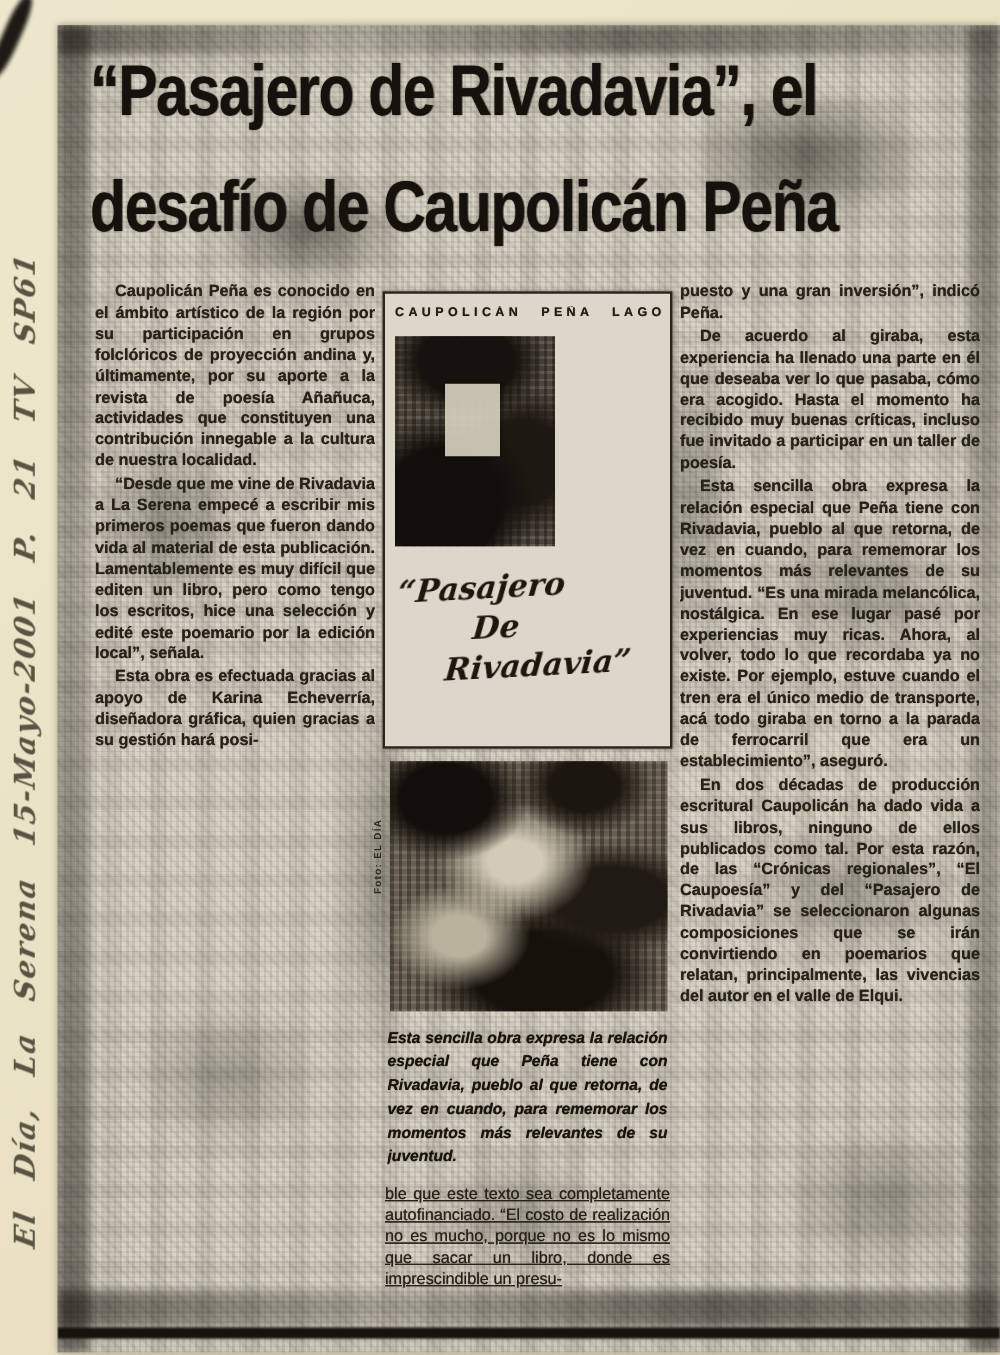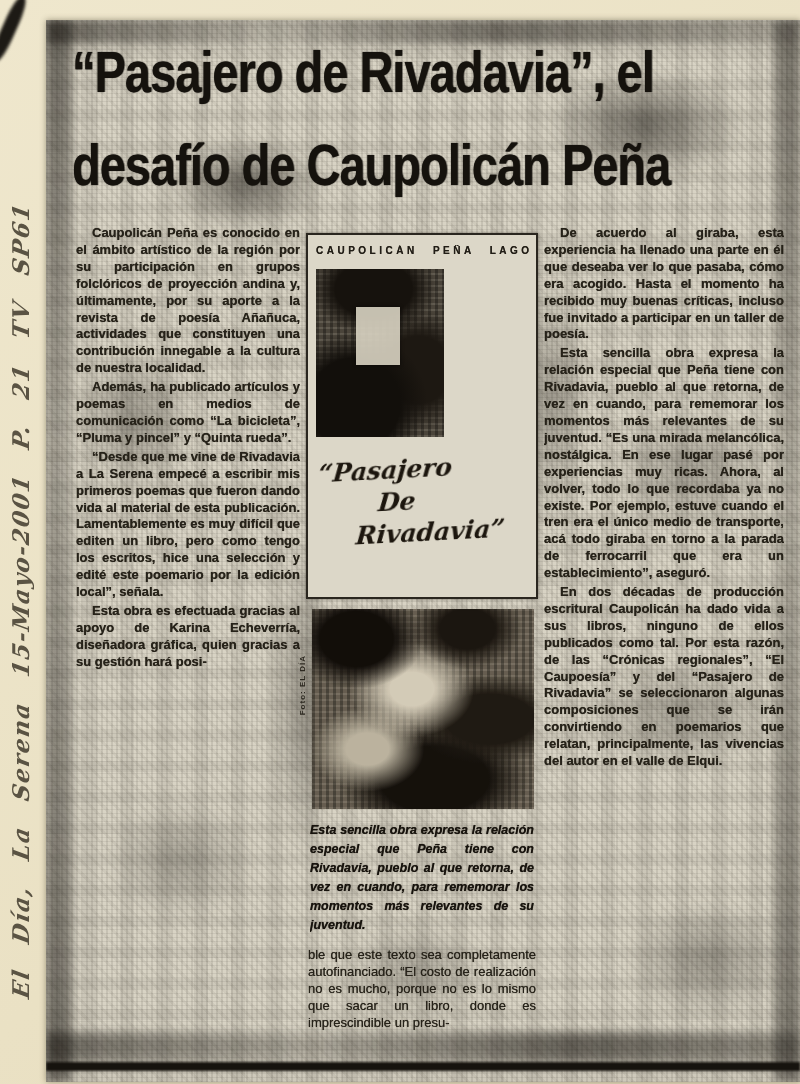--- a/index.html
+++ b/index.html
@@ -122,21 +122,21 @@
   }
   .caption{
     position:absolute;left:6px;top:596px;width:224px;height:118px;overflow:hidden;
     font-style:italic;font-weight:700;font-size:12.5px;line-height:19px;
     text-align:justify;color:#17130d;filter:blur(.35px);
     text-shadow:0 0 .8px rgba(23,19,13,.9);
   }
   #colCtext{
     position:absolute;left:4px;top:722px;width:228px;height:110px;overflow:hidden;
     font-size:13px;line-height:16.9px;text-align:justify;color:#262219;
-    filter:blur(.38px);text-shadow:0 0 .7px rgba(38,34,25,.85);
+    filter:blur(.38px);text-shadow:0 0 .7px rgba(38,34,25,.85);text-decoration:underline;
   }
 
   .bottom-rule{
     position:absolute;left:0px;top:1042px;width:754px;height:9px;
     background:#16130e;filter:blur(.8px);
   }
 </style>
 </head>
 <body>
 
@@ -165,21 +165,20 @@
     <div class="blot" style="left:580px;top:880px;width:160px;height:120px;opacity:.6;"></div>
     <div class="blot" style="left:300px;top:900px;width:140px;height:100px;opacity:.45;"></div>
 
     <div class="headline">
       <span class="hl">“Pasajero de Rivadavia”, el</span><br>
       <span class="hl l2">desafío de Caupolicán Peña</span>
     </div>
 
     <div id="col1" class="colmn">
       <p>Caupolicán Peña es conocido en el ámbito artístico de la región por su participación en grupos folclóricos de proyección andina y, últimamente, por su aporte a la revista de poesía Añañuca, actividades que constituyen una contribución innegable a la cultura de nuestra localidad.</p>
-      <p>Además, ha publicado artículos y poemas en medios de comunicación como “La bicicleta”, “Pluma y pincel” y “Quinta rueda”.</p>
       <p>“Desde que me vine de Rivadavia a La Serena empecé a escribir mis primeros poemas que fueron dando vida al material de esta publicación. Lamentablemente es muy difícil que editen un libro, pero como tengo los escritos, hice una selección y edité este poemario por la edición local”, señala.</p>
       <p>Esta obra es efectuada gracias al apoyo de Karina Echeverría, diseñadora gráfica, quien gracias a su gestión hará posi-</p>
     </div>
 
     <div id="colC">
       <div class="book-cover">
         <div class="cover-author">CAUPOLICÁN  PEÑA  LAGOS</div>
         <div class="cover-art">
           <div class="ca-dark"></div>
           <div class="ca-window"></div>
@@ -195,20 +194,21 @@
       <div class="photo-credit">Foto: EL DÍA</div>
 
       <div class="caption">Esta sencilla obra expresa la relación especial que Peña tiene con Rivadavia, pueblo al que retorna, de vez en cuando, para rememorar los momentos más relevantes de su juventud.</div>
 
       <div id="colCtext">
         <p class="noindent" style="margin:0;text-indent:0;">ble que este texto sea completamente autofinanciado. “El costo de realización no es mucho, porque no es lo mismo que sacar un libro, donde es imprescindible un presu-</p>
       </div>
     </div>
 
     <div id="col3" class="colmn">
+      <p class="noindent">puesto y una gran inversión”, indicó Peña.</p>
       <p>De acuerdo al giraba, esta experiencia ha llenado una parte en él que deseaba ver lo que pasaba, cómo era acogido. Hasta el momento ha recibido muy buenas críticas, incluso fue invitado a participar en un taller de poesía.</p>
       <p>Esta sencilla obra expresa la relación especial que Peña tiene con Rivadavia, pueblo al que retorna, de vez en cuando, para rememorar los momentos más relevantes de su juventud. “Es una mirada melancólica, nostálgica. En ese lugar pasé por experiencias muy ricas. Ahora, al volver, todo lo que recordaba ya no existe. Por ejemplo, estuve cuando el tren era el único medio de transporte, acá todo giraba en torno a la parada de ferrocarril que era un establecimiento”, aseguró.</p>
       <p>En dos décadas de producción escritural Caupolicán ha dado vida a sus libros, ninguno de ellos publicados como tal. Por esta razón, de las “Crónicas regionales”, “El Caupoesía” y del “Pasajero de Rivadavia” se seleccionaron algunas composiciones que se irán convirtiendo en poemarios que relatan, principalmente, las vivencias del autor en el valle de Elqui.</p>
     </div>
 
     <div class="bottom-rule"></div>
   </div>
 </div>
 
 </body></html>

